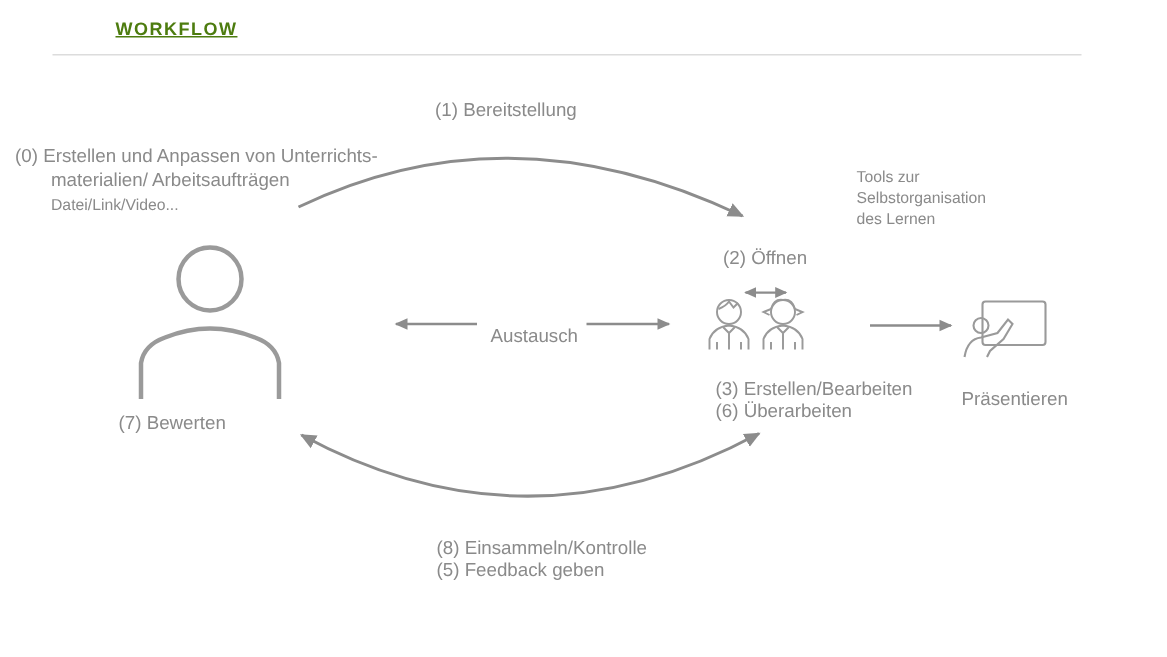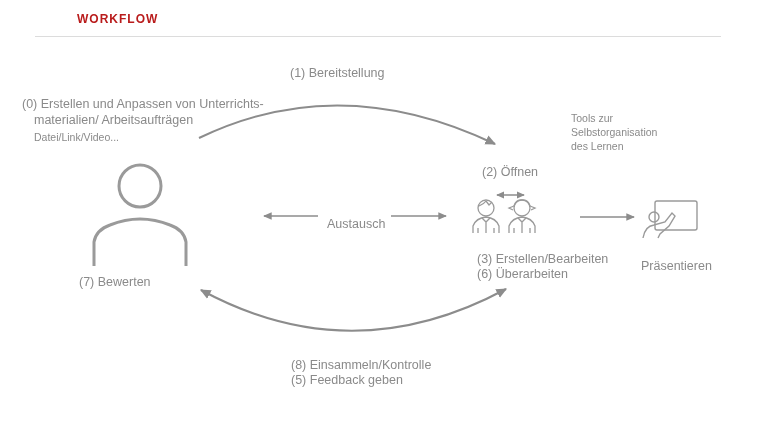--- a/index.html
+++ b/index.html
@@ -1,19 +1,19 @@
 <!DOCTYPE html>
 <html><head>
 <meta charset="utf-8">
 <style>
   html, body { margin:0; padding:0; background:#ffffff; }
   body { width:778px; height:438px; position:relative; overflow:hidden;
          font-family:"Liberation Sans", sans-serif; color:#8a8a8a; }
   .abs { position:absolute; white-space:nowrap; }
-  .title { left:77px; top:12px; font-size:12px; font-weight:bold; letter-spacing:1px; color:#b91c1c; }
+  .title { left:77px; top:12px; font-size:12px; font-weight:bold; letter-spacing:1px; color:#4d7c0f;text-decoration:underline; }
   .rule { left:35px; top:36px; width:686px; height:1px; background:#dcdcdc; }
   .lbl { font-size:12.5px; color:#8a8a8a; line-height:15px; }
   .small { font-size:10.5px; color:#8a8a8a; line-height:13px; }
   svg.diagram { position:absolute; left:0; top:0; }
 </style>
 </head>
 <body>
 
 <div class="abs title">WORKFLOW</div>
 <div class="abs rule"></div>
@@ -56,21 +56,21 @@
 
   <g fill="none" stroke="#9a9a9a" stroke-width="1.4">
     <rect x="655" y="201" width="42" height="29" rx="2"></rect>
     <circle cx="654" cy="217" r="5"></circle>
     <path d="M643,238 Q645,226 654,225 L665,222 L672,213 L675,216 L669,226 L660,234 L658,238"></path>
   </g>
 </svg>
 
 <div class="abs lbl" style="left:290px; top:66px;">(1) Bereitstellung</div>
 
-<div class="abs lbl" style="left:22px; top:97px;">(0) Erstellen und Anpassen von Unterrichts-</div>
+<div class="abs lbl" style="left:10px; top:97px;">(0) Erstellen und Anpassen von Unterrichts-</div>
 <div class="abs lbl" style="left:34px; top:113px;text-align:center;">materialien/ Arbeitsaufträgen</div>
 <div class="abs small" style="left:34px; top:131px;">Datei/Link/Video...</div>
 
 <div class="abs small" style="left:571px; top:112px;">Tools zur</div>
 <div class="abs small" style="left:571px; top:126px;">Selbstorganisation</div>
 <div class="abs small" style="left:571px; top:140px;">des Lernen</div>
 
 <div class="abs lbl" style="left:482px; top:165px;">(2) Öffnen</div>
 
 <div class="abs lbl" style="left:327px; top:217px;">Austausch</div>

